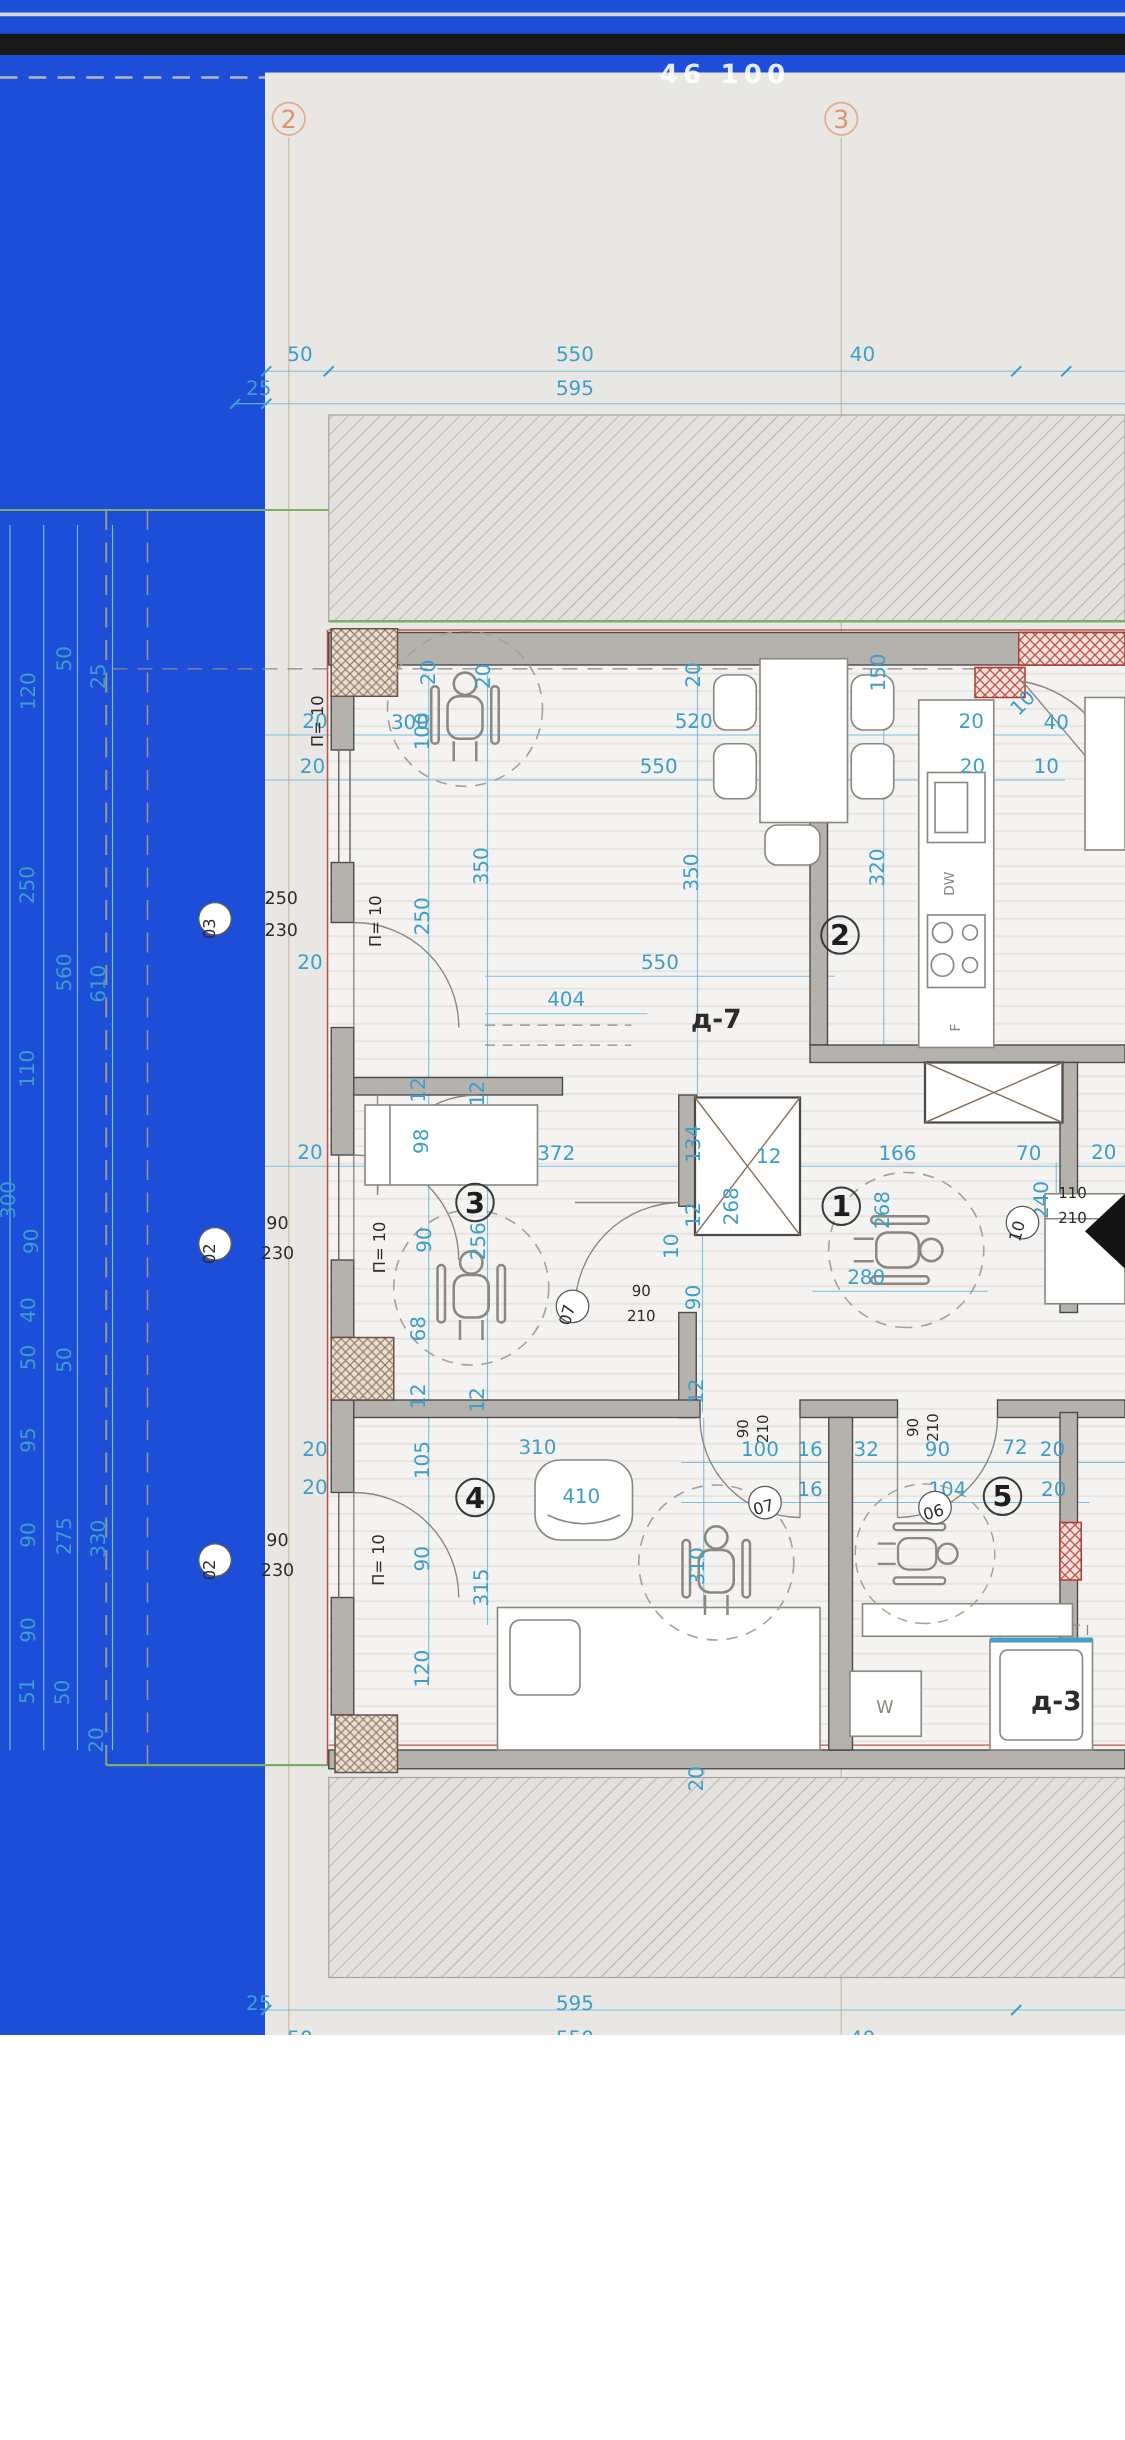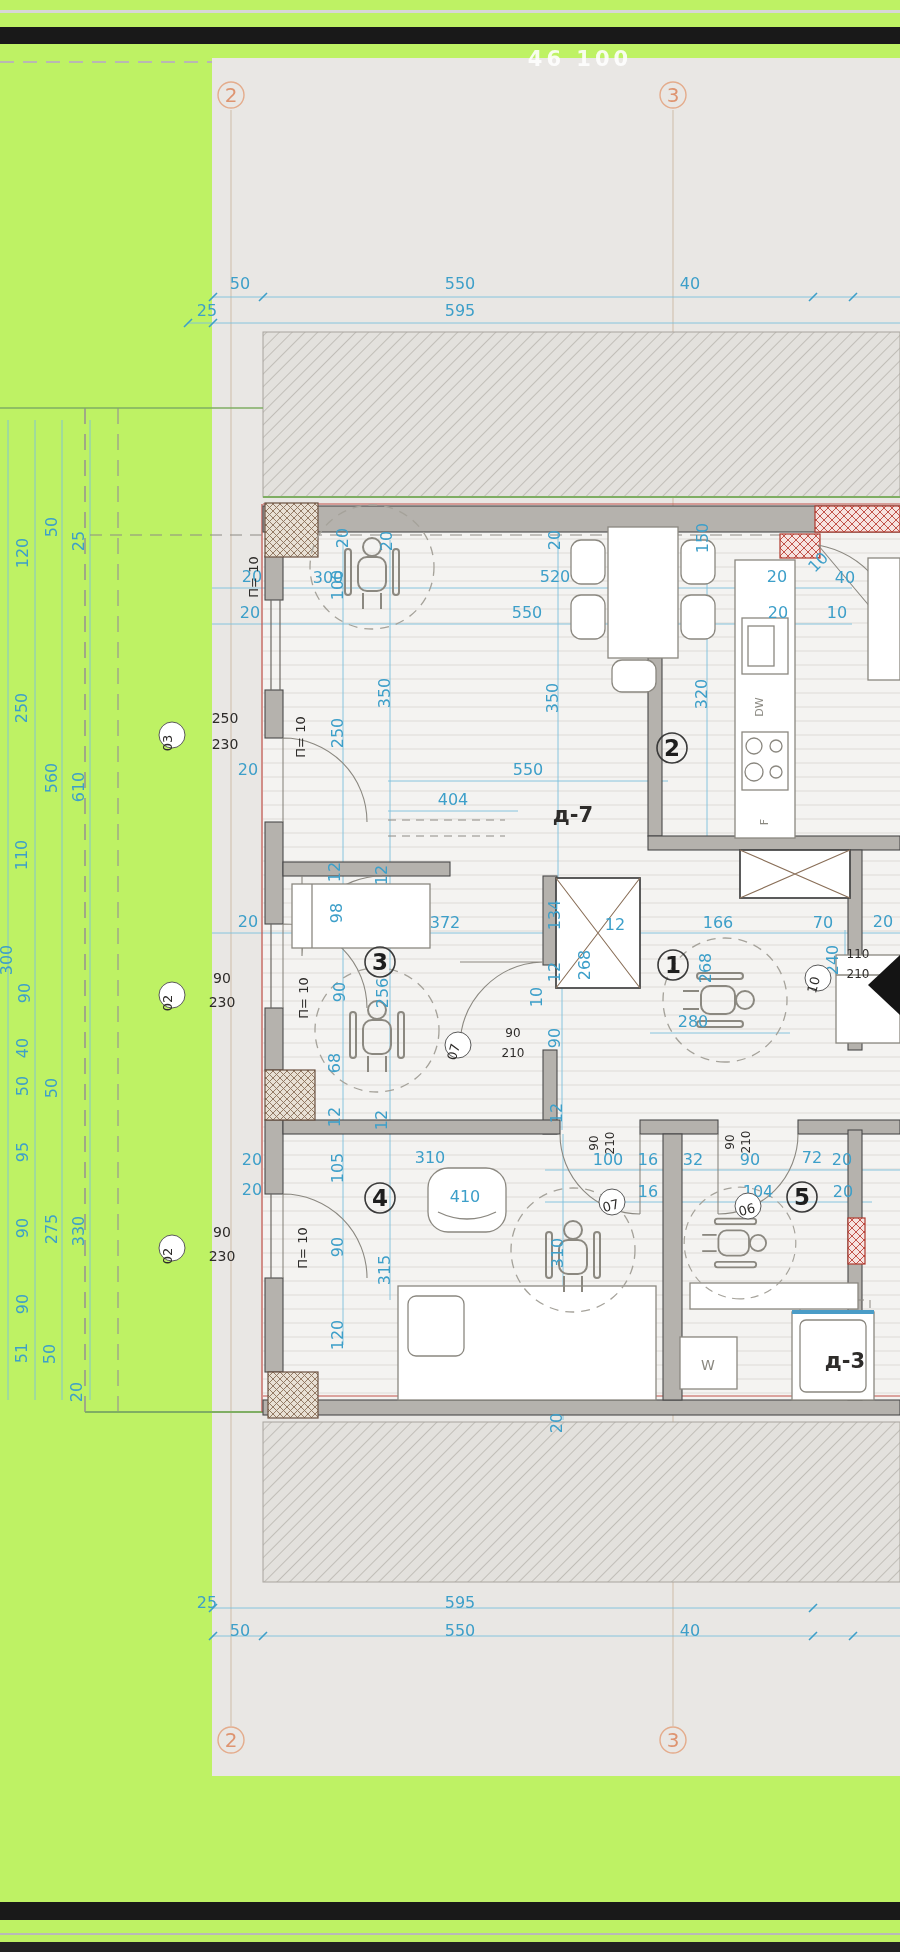--- a/index.html
+++ b/index.html
@@ -1,16 +1,16 @@
 <!DOCTYPE html>
 <html><head>
 <meta charset="utf-8">
 <style>
   html,body{margin:0;padding:0;background:#ffffff;}
-  #stage{position:relative;width:900px;height:1952px;background:#bef264;overflow:hidden;
+  #stage{position:relative;width:900px;height:1628px;background:#1d4ed8;overflow:hidden;
          font-family:"DejaVu Sans",sans-serif;}
   .bar{position:absolute;left:0;width:900px;background:#191919;}
   .hline{position:absolute;left:0;width:900px;}
   svg text{user-select:none;}
   .dim{fill:#3d9fc9;font-size:16px;font-family:"DejaVu Sans",sans-serif;text-anchor:middle;}
   .blk{fill:#2e2c2a;font-size:13px;font-family:"DejaVu Sans",sans-serif;text-anchor:middle;}
   .roomn{fill:#1e1e1e;font-size:23px;font-weight:bold;text-anchor:middle;font-family:"DejaVu Sans",sans-serif;}
   .roomc{fill:none;stroke:#3a3a3a;stroke-width:1.6;}
   .axn{fill:#de9470;font-size:20px;text-anchor:middle;font-family:"DejaVu Sans",sans-serif;}
   .axc{fill:none;stroke:#e4ac8c;stroke-width:1.4;}

